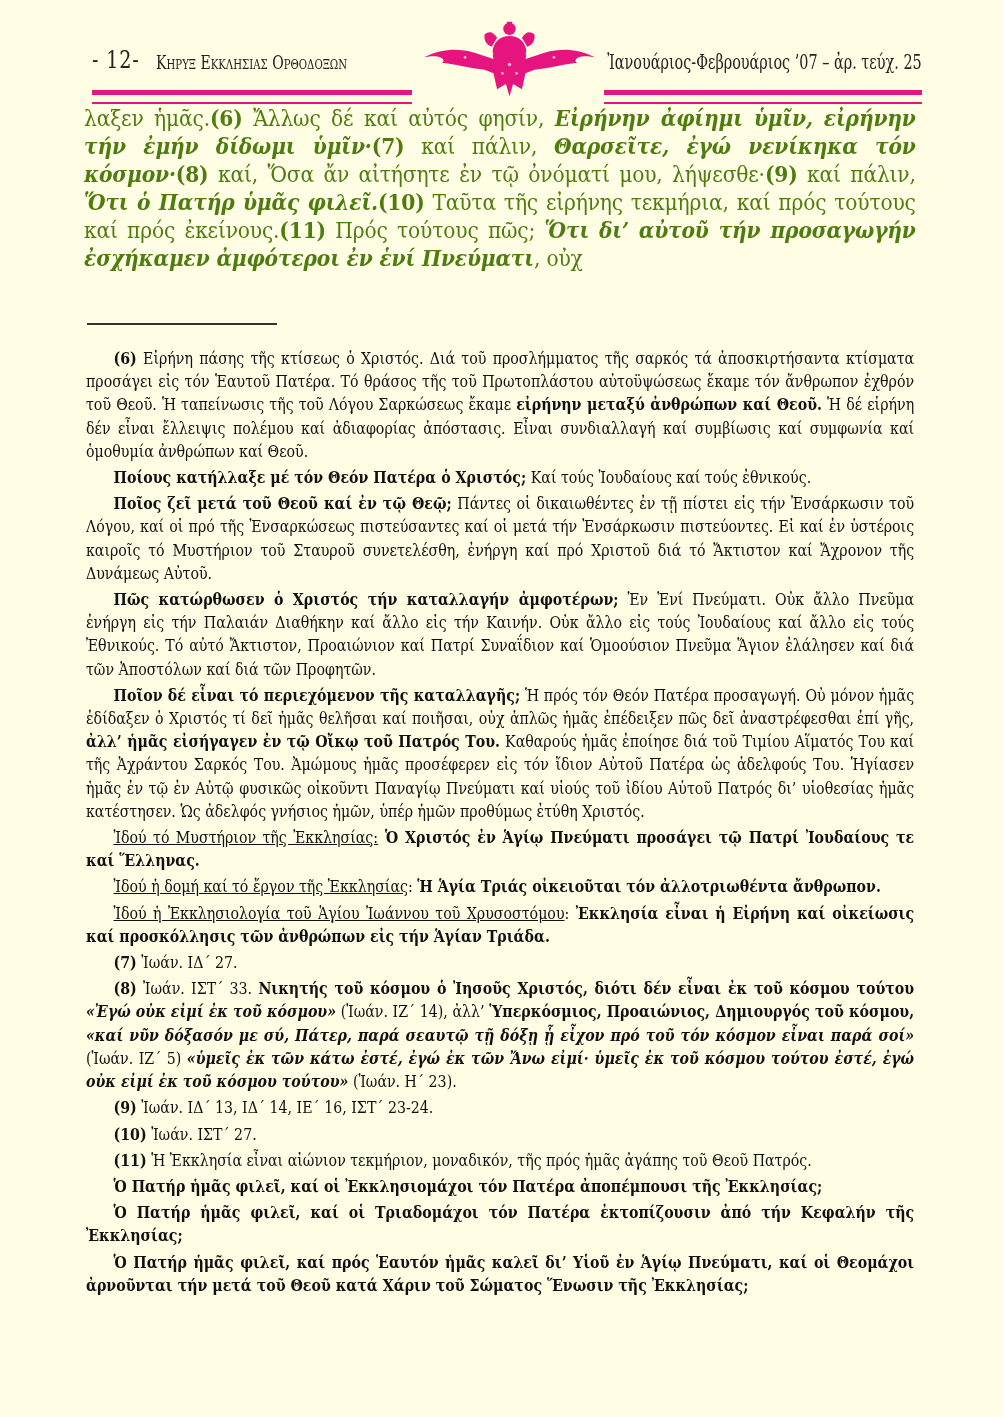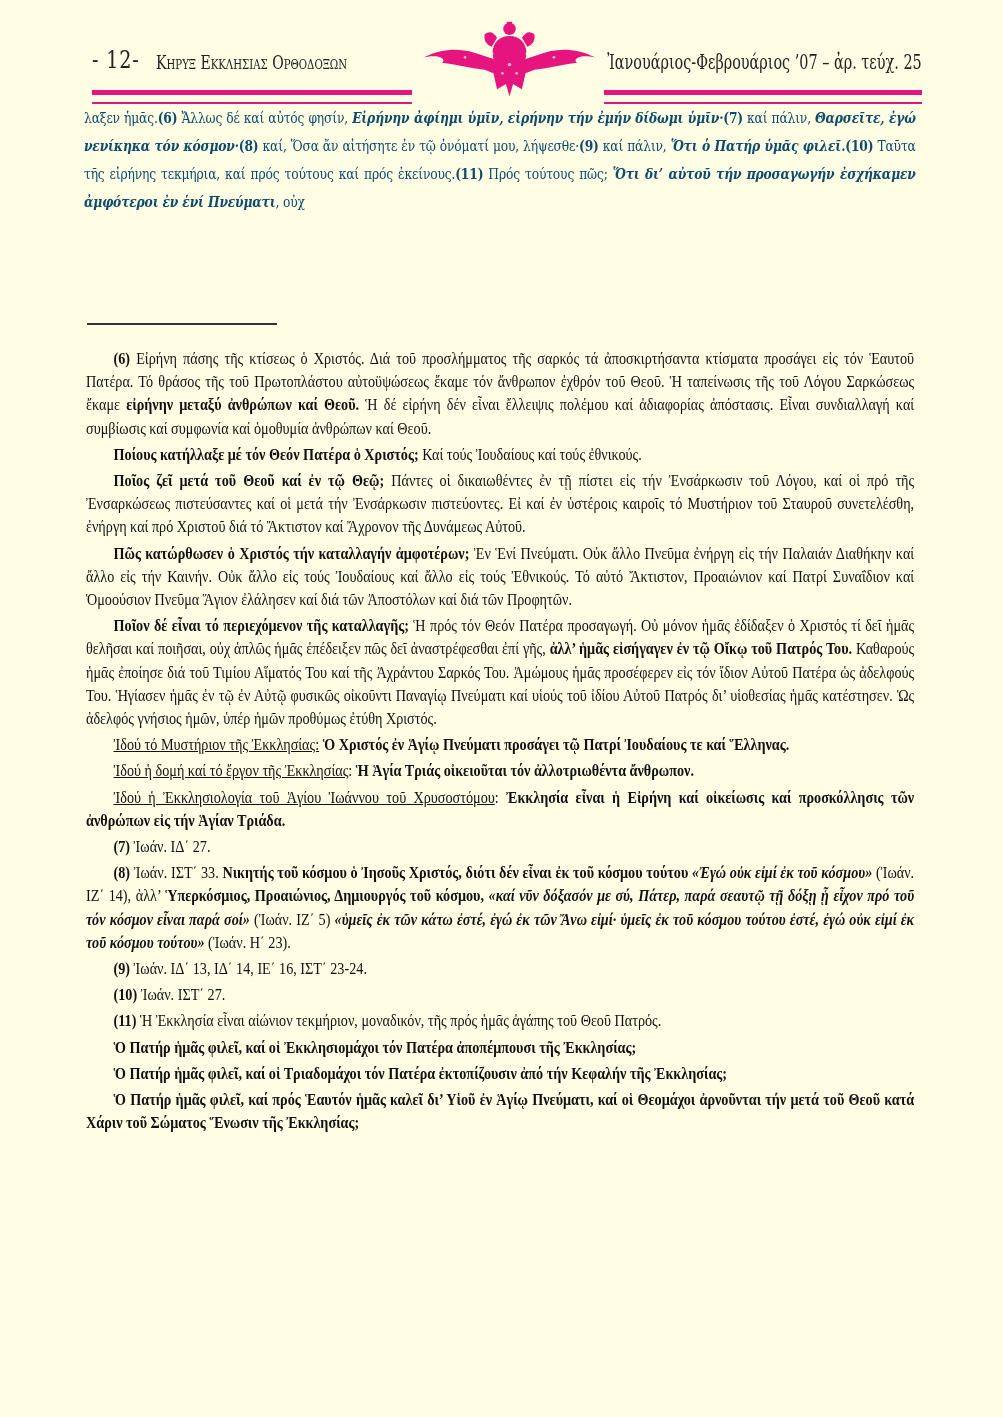--- a/index.html
+++ b/index.html
@@ -9,28 +9,28 @@
     font-family: "DejaVu Serif", "Liberation Serif", serif;
   }
   .header { position: absolute; left: 92px; top: 38px; width: 830px; height: 50px; }
   .pagenum { position: absolute; left: 0; top: 8px; font-size: 24px; color: #222; letter-spacing: 1px; transform: scaleX(0.8); transform-origin: left; }
   .journal { position: absolute; left: 64px; top: 14px; font-size: 18px; color: #222; transform: scaleX(0.78); transform-origin: left; white-space: nowrap; font-variant: small-caps; }
   .issue { position: absolute; right: 0; top: 12px; font-size: 20px; color: #222; transform: scaleX(0.72); transform-origin: right; white-space: nowrap; }
   .eagle { position: absolute; left: 320px; top: -18px; width: 195px; height: 80px; }
   .rule-thick { position: absolute; top: 52px; height: 5px; background: #e6147f; }
   .rule-thin { position: absolute; top: 64px; height: 1.5px; background: #e6147f; }
 
-  .main { position: absolute; left: 84px; top: 104px; width: 832px; color: #0c4a6e; font-size: 14px; line-height: 28px; text-align: justify; letter-spacing: -0.2px; }
+  .main { position: absolute; left: 84px; top: 104px; width: 832px; color: #4d7c0f; font-size: 23px; line-height: 28px; text-align: justify; letter-spacing: -0.2px; }
   .main p { margin: 0; transform: scaleX(0.88); transform-origin: left; width: 113.6%; }
   .bi { font-weight: bold; font-style: italic; }
   .b { font-weight: bold; }
 
   .fn-rule { position: absolute; left: 87px; top: 323px; width: 190px; height: 2px; background: #333; }
 
-  .notes { position: absolute; left: 86px; top: 347px; width: 828px; color: #111; font-size: 16.5px; line-height: 23.2px; text-align: justify; font-family: Liberation Serif, serif; }
+  .notes { position: absolute; left: 86px; top: 347px; width: 828px; color: #111; font-size: 16.5px; line-height: 23.2px; text-align: justify; }
   .notes p { margin: 0 0 3px 0; text-indent: 32px; transform: scaleX(0.86); transform-origin: left; width: 116.3%; }
   .notes .u { text-decoration: underline; }
   .notes .bi { font-weight: bold; font-style: italic; }
   .notes .b { font-weight: bold; }
 </style>
 </head>
 <body>
 
 <div class="header">
   <span class="pagenum">- 12-</span>

